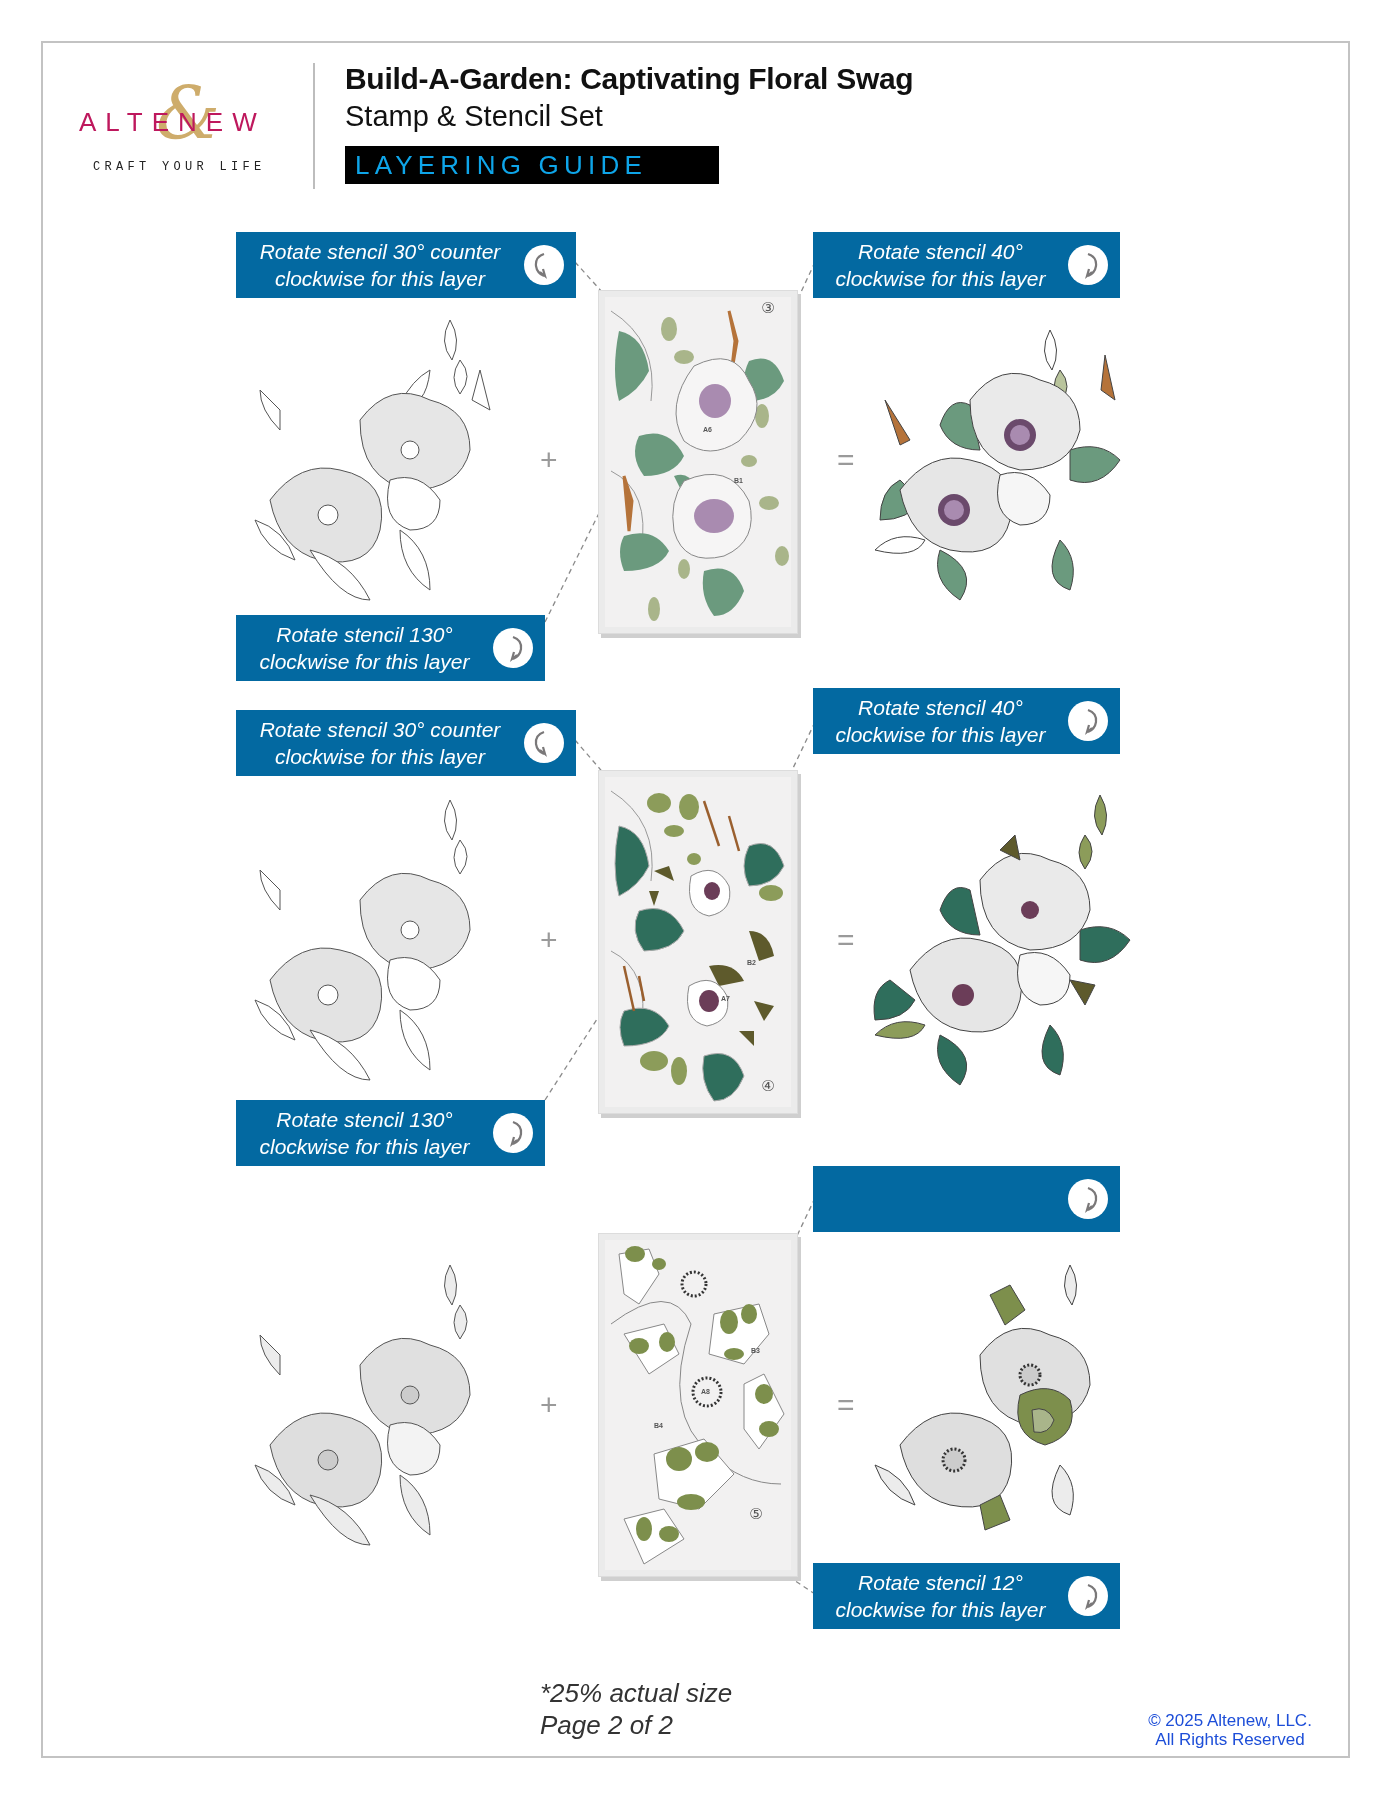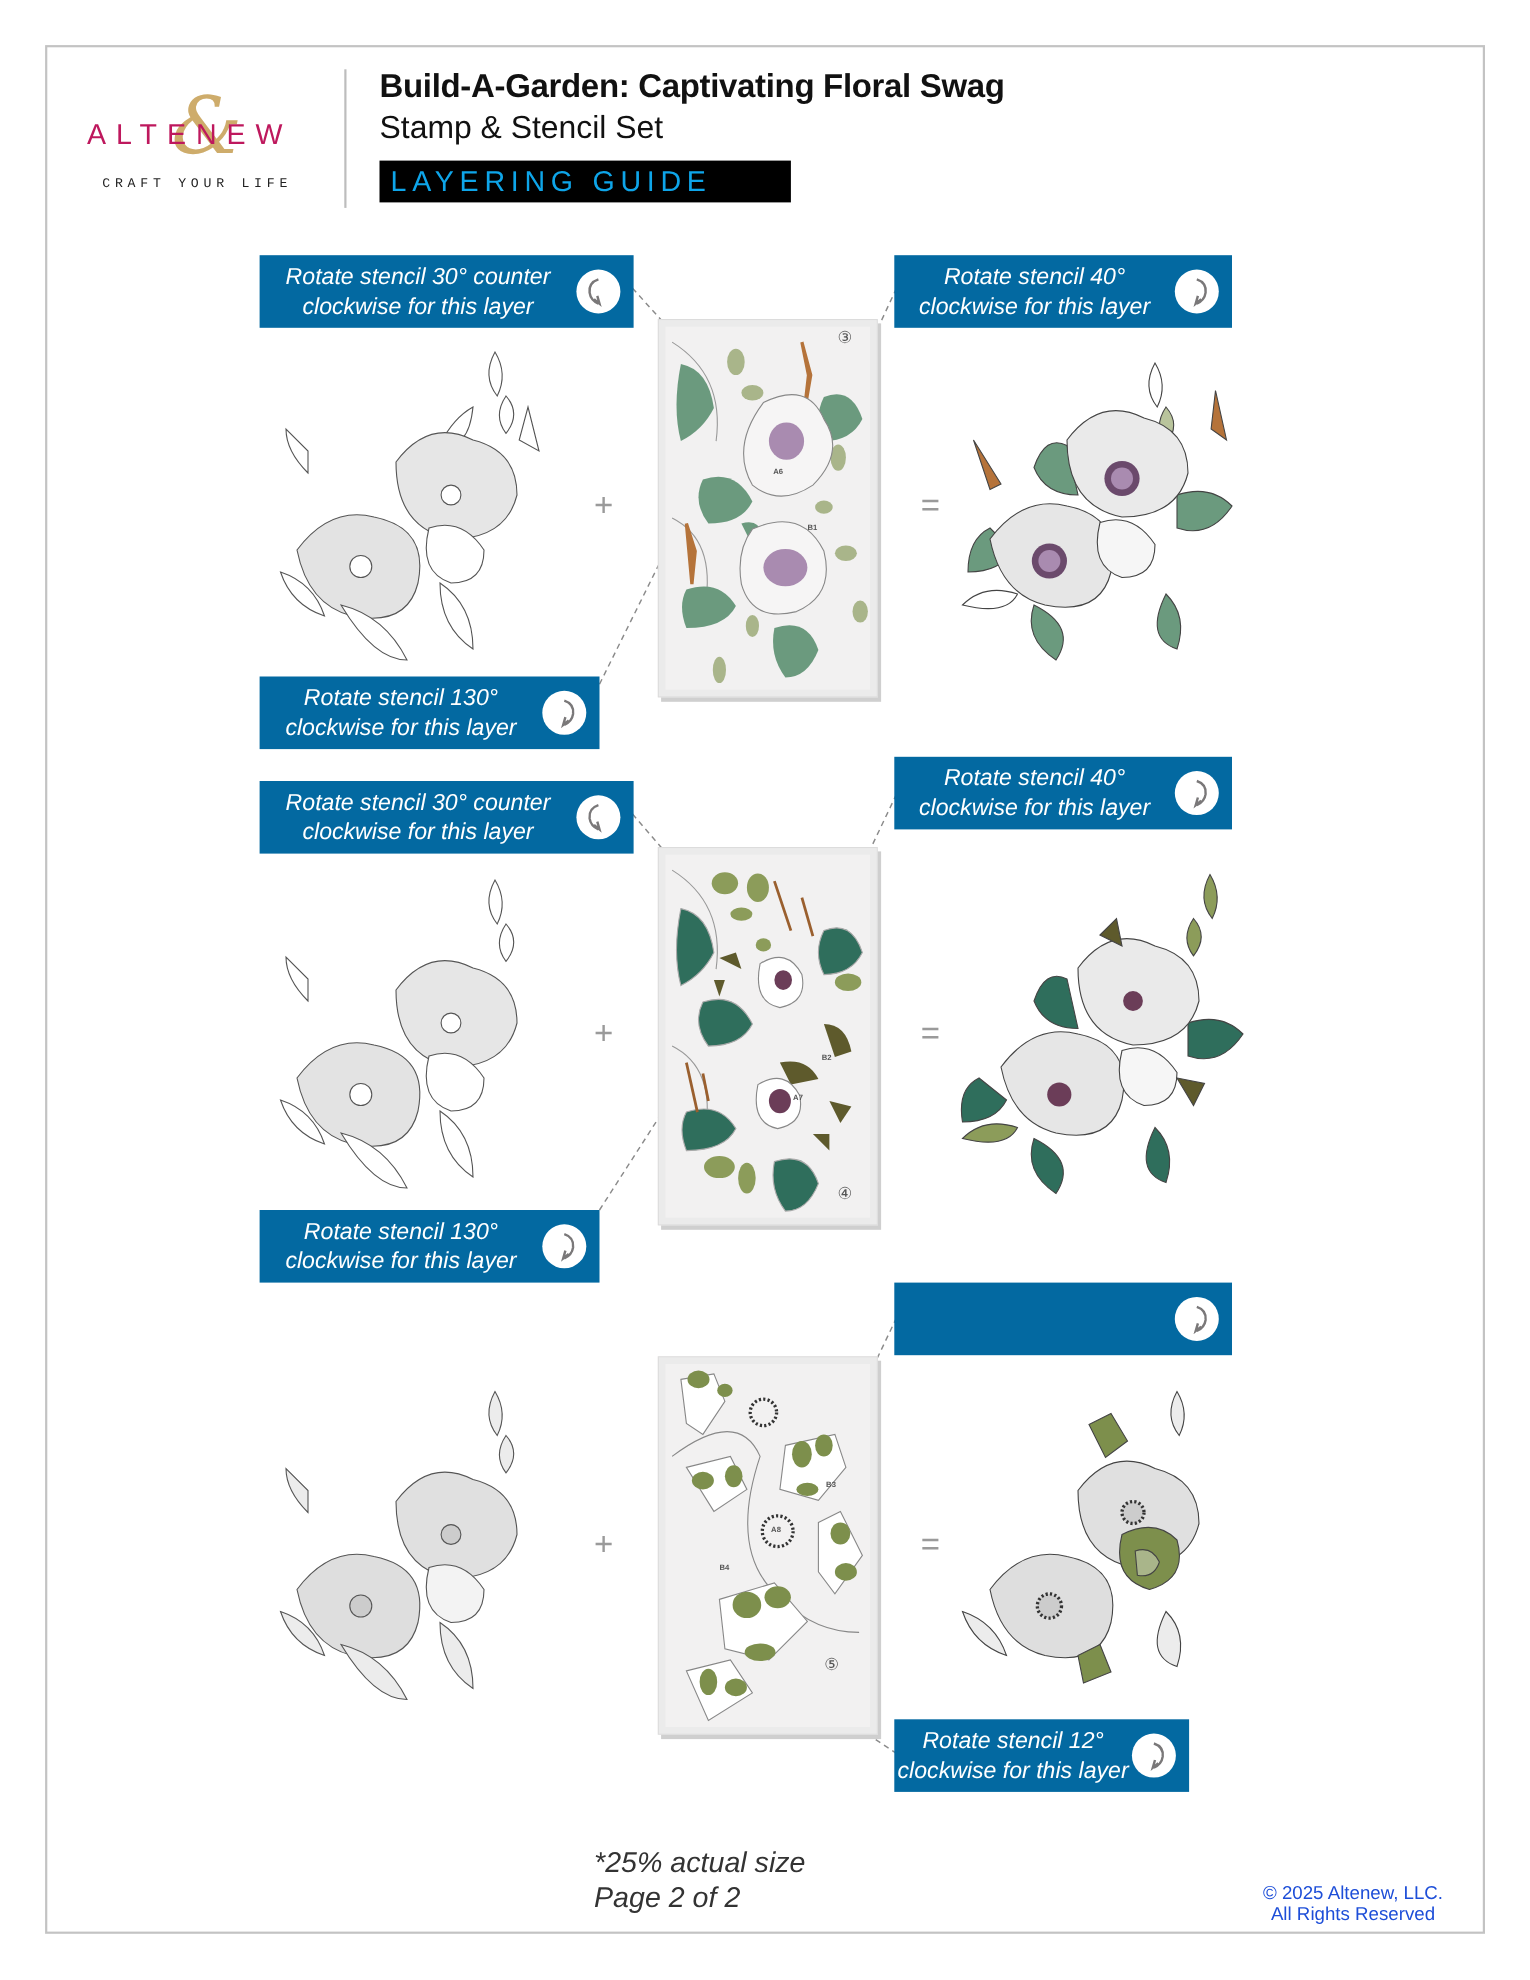--- a/index.html
+++ b/index.html
@@ -353,21 +353,21 @@
 </svg>
 
 <div class="note" style="left:813px;top:1166px;width:307px">
   <div class="ico">
     <svg width="40" height="40" viewBox="0 0 40 40">
         <path d="M20 9 q9 3 8 12 q-1 7-8 10" stroke="#7a7879" stroke-width="2.2" fill="none"></path>
         <path d="M24 27 l-5 4 l2 -7" stroke="#7a7879" stroke-width="2.2" fill="none"></path>
       </svg>
   </div>
 </div>
-<div class="note" style="left:813px;top:1563px;width:268px">
+<div class="note" style="left:813px;top:1563px;width:307px">
   <div class="txt">Rotate stencil 12° clockwise for this layer</div>
   <div class="ico">
     <svg width="40" height="40" viewBox="0 0 40 40">
         <path d="M20 9 q9 3 8 12 q-1 7-8 10" stroke="#7a7879" stroke-width="2.2" fill="none"></path>
         <path d="M24 27 l-5 4 l2 -7" stroke="#7a7879" stroke-width="2.2" fill="none"></path>
       </svg>
   </div>
 </div>
 
 <div class="footer-note" style="top:1678px">*25% actual size</div>

